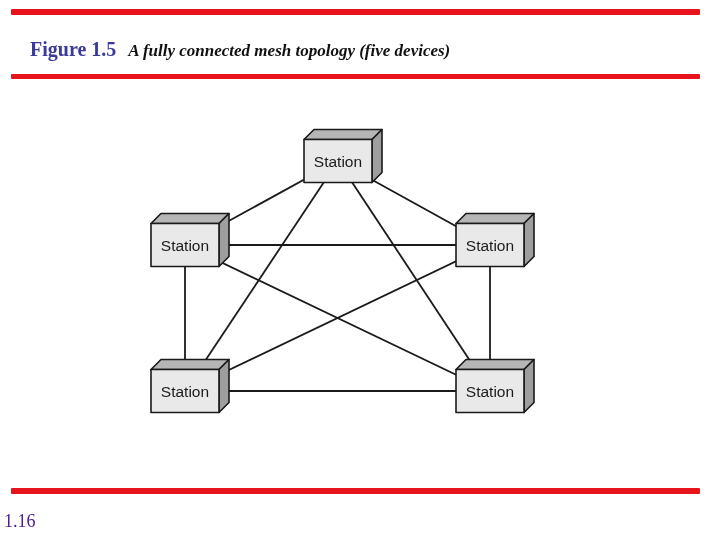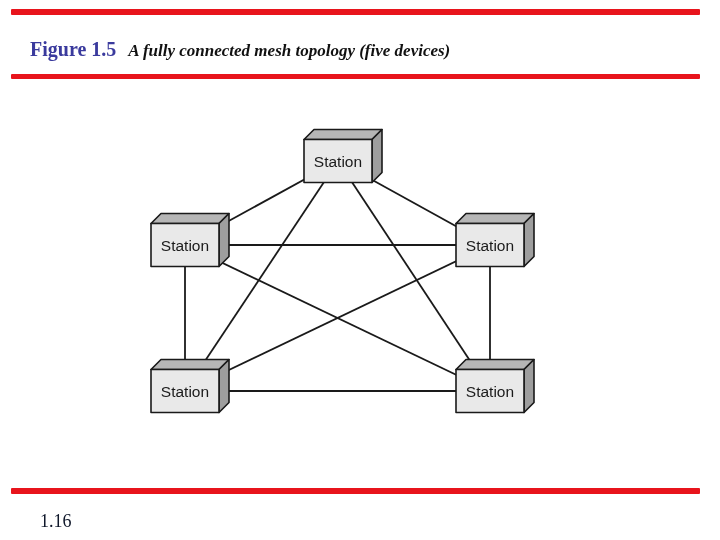--- a/index.html
+++ b/index.html
@@ -52,24 +52,23 @@
     position: absolute;
     left: 0;
     top: 0;
     width: 720px;
     height: 540px;
   }
   .page-number {
     position: absolute;
     left: 4px;
     top: 511px;
-    color: #0f172a;
+    color: #4c1d95;
     font-family: "Liberation Serif", serif;
     font-size: 18px;
-    margin-left: 36px;
   }
 </style>
 </head>
 <body>
 
 <div class="slide">
   <div class="bar bar-top"></div>
 
   <div class="header">
     <span class="fig-label">Figure 1.5</span><span class="fig-caption">A fully connected mesh topology (five devices)</span>

